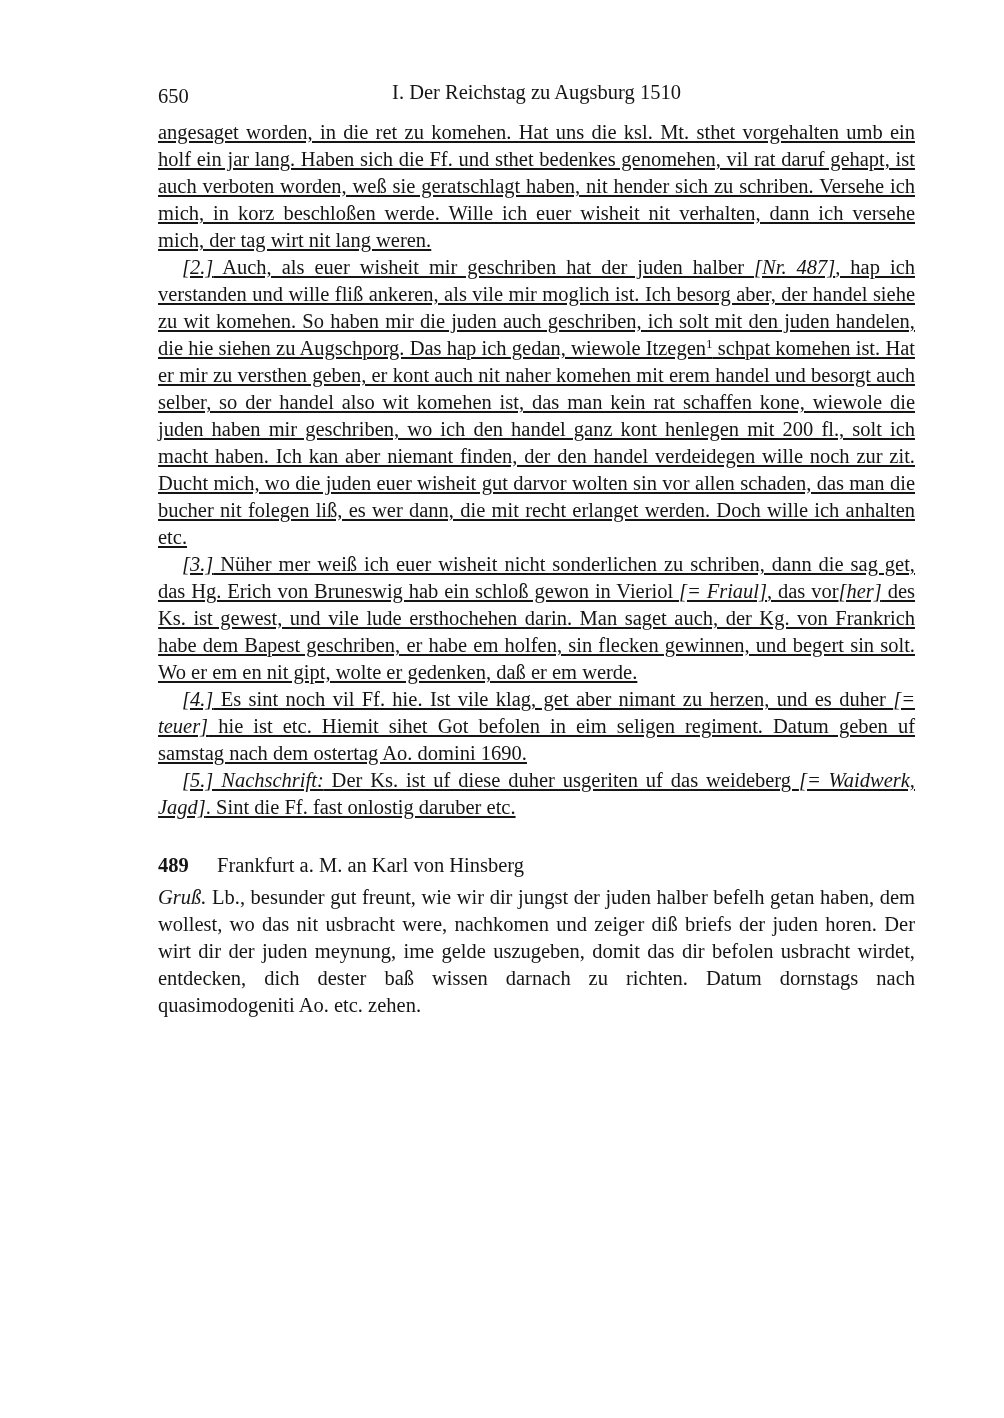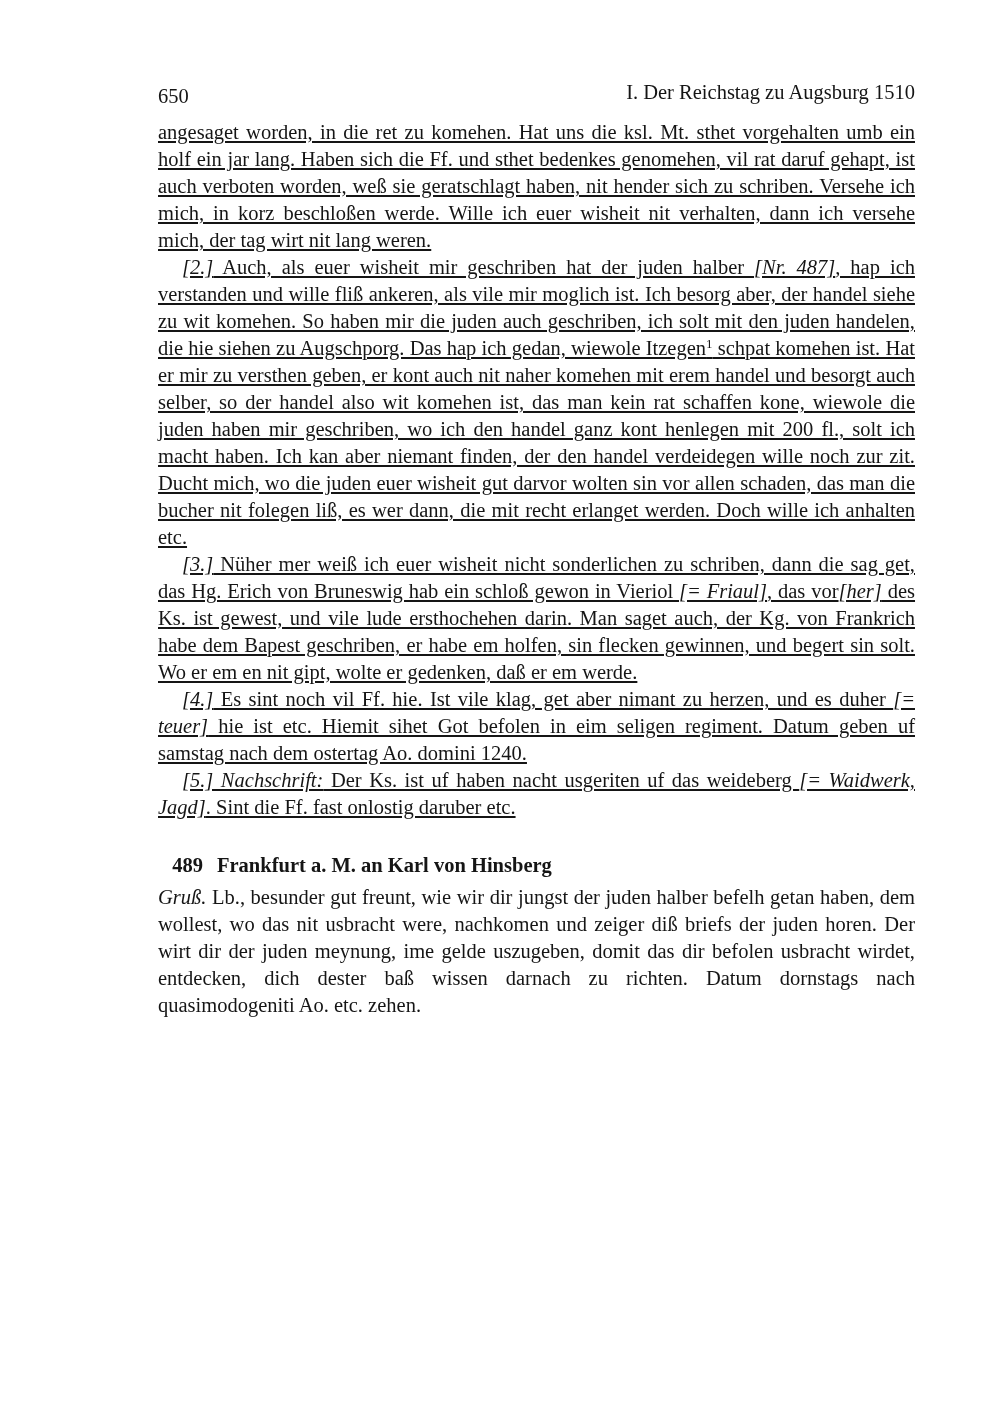--- a/index.html
+++ b/index.html
@@ -21,21 +21,21 @@
     width: 757px;
   }
   .page-header {
     position: relative;
     height: 27px;
     margin-bottom: 13px;
     font-size: 20.5px;
     line-height: 27px;
   }
   .page-number { position: absolute; left: 0; top: 4px; }
-  .running-head { display: block; text-align: right; }
+  .running-head { display: block; text-align: center; }
 
   .par {
     margin: 0;
     text-align: justify;
     font-size: 20.5px;
     line-height: 27px;
     text-indent: 24px;
     text-decoration: underline;
   }
   .par.noindent { text-indent: 0; }
@@ -51,22 +51,22 @@
     top: -7px;
   }
 
   .doc-section { margin-top: 31px; }
   .section-heading {
     display: flex;
     font-size: 20.5px;
     line-height: 27px;
     font-weight: bold;
   }
-  .section-number { flex: none; width: 59px; text-align: center; }
-  .section-title { margin: 0; font-size: 20.5px; font-weight: bold; display: inline; text-align: center; }
+  .section-number { flex: none; width: 59px; }
+  .section-title { margin: 0; font-size: 20.5px; font-weight: normal; display: inline; text-align: center; }
 
   .section-meta {
     margin-top: 9px;
     padding-left: 59px;
     font-size: 20.5px;
   }
   .meta-line { margin: 0; line-height: 32px; }
   .meta-line.plain-italic { font-style: italic; }
 
   .letter-body {
@@ -106,22 +106,22 @@
 
     <header class="page-header">
       <span class="page-number">650</span>
       <span class="running-head">I. Der Reichstag zu Augsburg 1510</span>
     </header>
 
     <div>
       <p class="par noindent"><span>angesaget worden, in die ret zu komehen. Hat uns die ksl. Mt. sthet vorgehalten umb ein holf ein jar lang. Haben sich die Ff. und sthet bedenkes genomehen, vil rat daruf gehapt, ist auch verboten worden, weß sie geratschlagt haben, nit hender sich zu schriben. Versehe ich mich, in korz beschloßen werde. Wille ich euer wisheit nit verhalten, dann ich versehe mich, der tag wirt nit lang weren.</span></p>
       <p class="par"><span class="it">[2.]</span><span> Auch, als euer wisheit mir geschriben hat der juden halber </span><span class="it">[Nr. 487]</span><span>, hap ich verstanden und wille fliß ankeren, als vile mir moglich ist. Ich besorg aber, der handel siehe zu wit komehen. So haben mir die juden auch geschriben, ich solt mit den juden handelen, die hie siehen zu Augschporg. Das hap ich gedan, wiewole Itzegen</span><sup class="fn-ref">1</sup><span> schpat komehen ist. Hat er mir zu versthen geben, er kont auch nit naher komehen mit erem handel und besorgt auch selber, so der handel also wit komehen ist, das man kein rat schaffen kone, wiewole die juden haben mir geschriben, wo ich den handel ganz kont henlegen mit 200 fl., solt ich macht haben. Ich kan aber niemant finden, der den handel verdeidegen wille noch zur zit. Ducht mich, wo die juden euer wisheit gut darvor wolten sin vor allen schaden, das man die bucher nit folegen liß, es wer dann, die mit recht erlanget werden. Doch wille ich anhalten etc.</span></p>
       <p class="par"><span class="it">[3.]</span><span> Nüher mer weiß ich euer wisheit nicht sonderlichen zu schriben, dann die sag get, das Hg. Erich von Bruneswig hab ein schloß gewon in Vieriol </span><span class="it">[= Friaul]</span><span>, das vor</span><span class="it">[her]</span><span> des Ks. ist gewest, und vile lude ersthochehen darin. Man saget auch, der Kg. von Frankrich habe dem Bapest geschriben, er habe em holfen, sin flecken gewinnen, und begert sin solt. Wo er em en nit gipt, wolte er gedenken, daß er em werde.</span></p>
-      <p class="par"><span class="it">[4.]</span><span> Es sint noch vil Ff. hie. Ist vile klag, get aber nimant zu herzen, und es duher </span><span class="it">[= teuer]</span><span> hie ist etc. Hiemit sihet Got befolen in eim seligen regiment. Datum geben uf samstag nach dem ostertag Ao. domini 1240.</span></p>
-      <p class="par"><span class="it">[5.] Nachschrift:</span><span> Der Ks. ist uf haben nacht usgeriten uf das weideberg </span><span class="it">[= Waidwerk, Jagd]</span><span>. Sint die Ff. fast onlostig daruber etc.</span></p>
+      <p class="par"><span class="it">[4.]</span><span> Es sint noch vil Ff. hie. Ist vile klag, get aber nimant zu herzen, und es duher </span><span class="it">[= teuer]</span><span> hie ist etc. Hiemit sihet Got befolen in eim seligen regiment. Datum geben uf samstag nach dem ostertag Ao. domini 1690.</span></p>
+      <p class="par"><span class="it">[5.] Nachschrift:</span><span> Der Ks. ist uf diese duher usgeriten uf das weideberg </span><span class="it">[= Waidwerk, Jagd]</span><span>. Sint die Ff. fast onlostig daruber etc.</span></p>
     </div>
 
     <section class="doc-section">
       <div class="section-heading">
         <span class="section-number">489</span>
         <h2 class="section-title">Frankfurt a. M. an Karl von Hinsberg</h2>
       </div>
 
 
       <p class="letter-body"><span class="it">Gruß.</span><span> Lb., besunder gut freunt, wie wir dir jungst der juden halber befelh getan haben, dem wollest, wo das nit usbracht were, nachkomen und zeiger diß briefs der juden horen. Der wirt dir der juden meynung, ime gelde uszugeben, domit das dir befolen usbracht wirdet, entdecken, dich dester baß wissen darnach zu richten. Datum dornstags nach quasimodogeniti Ao. etc. zehen.</span></p>

